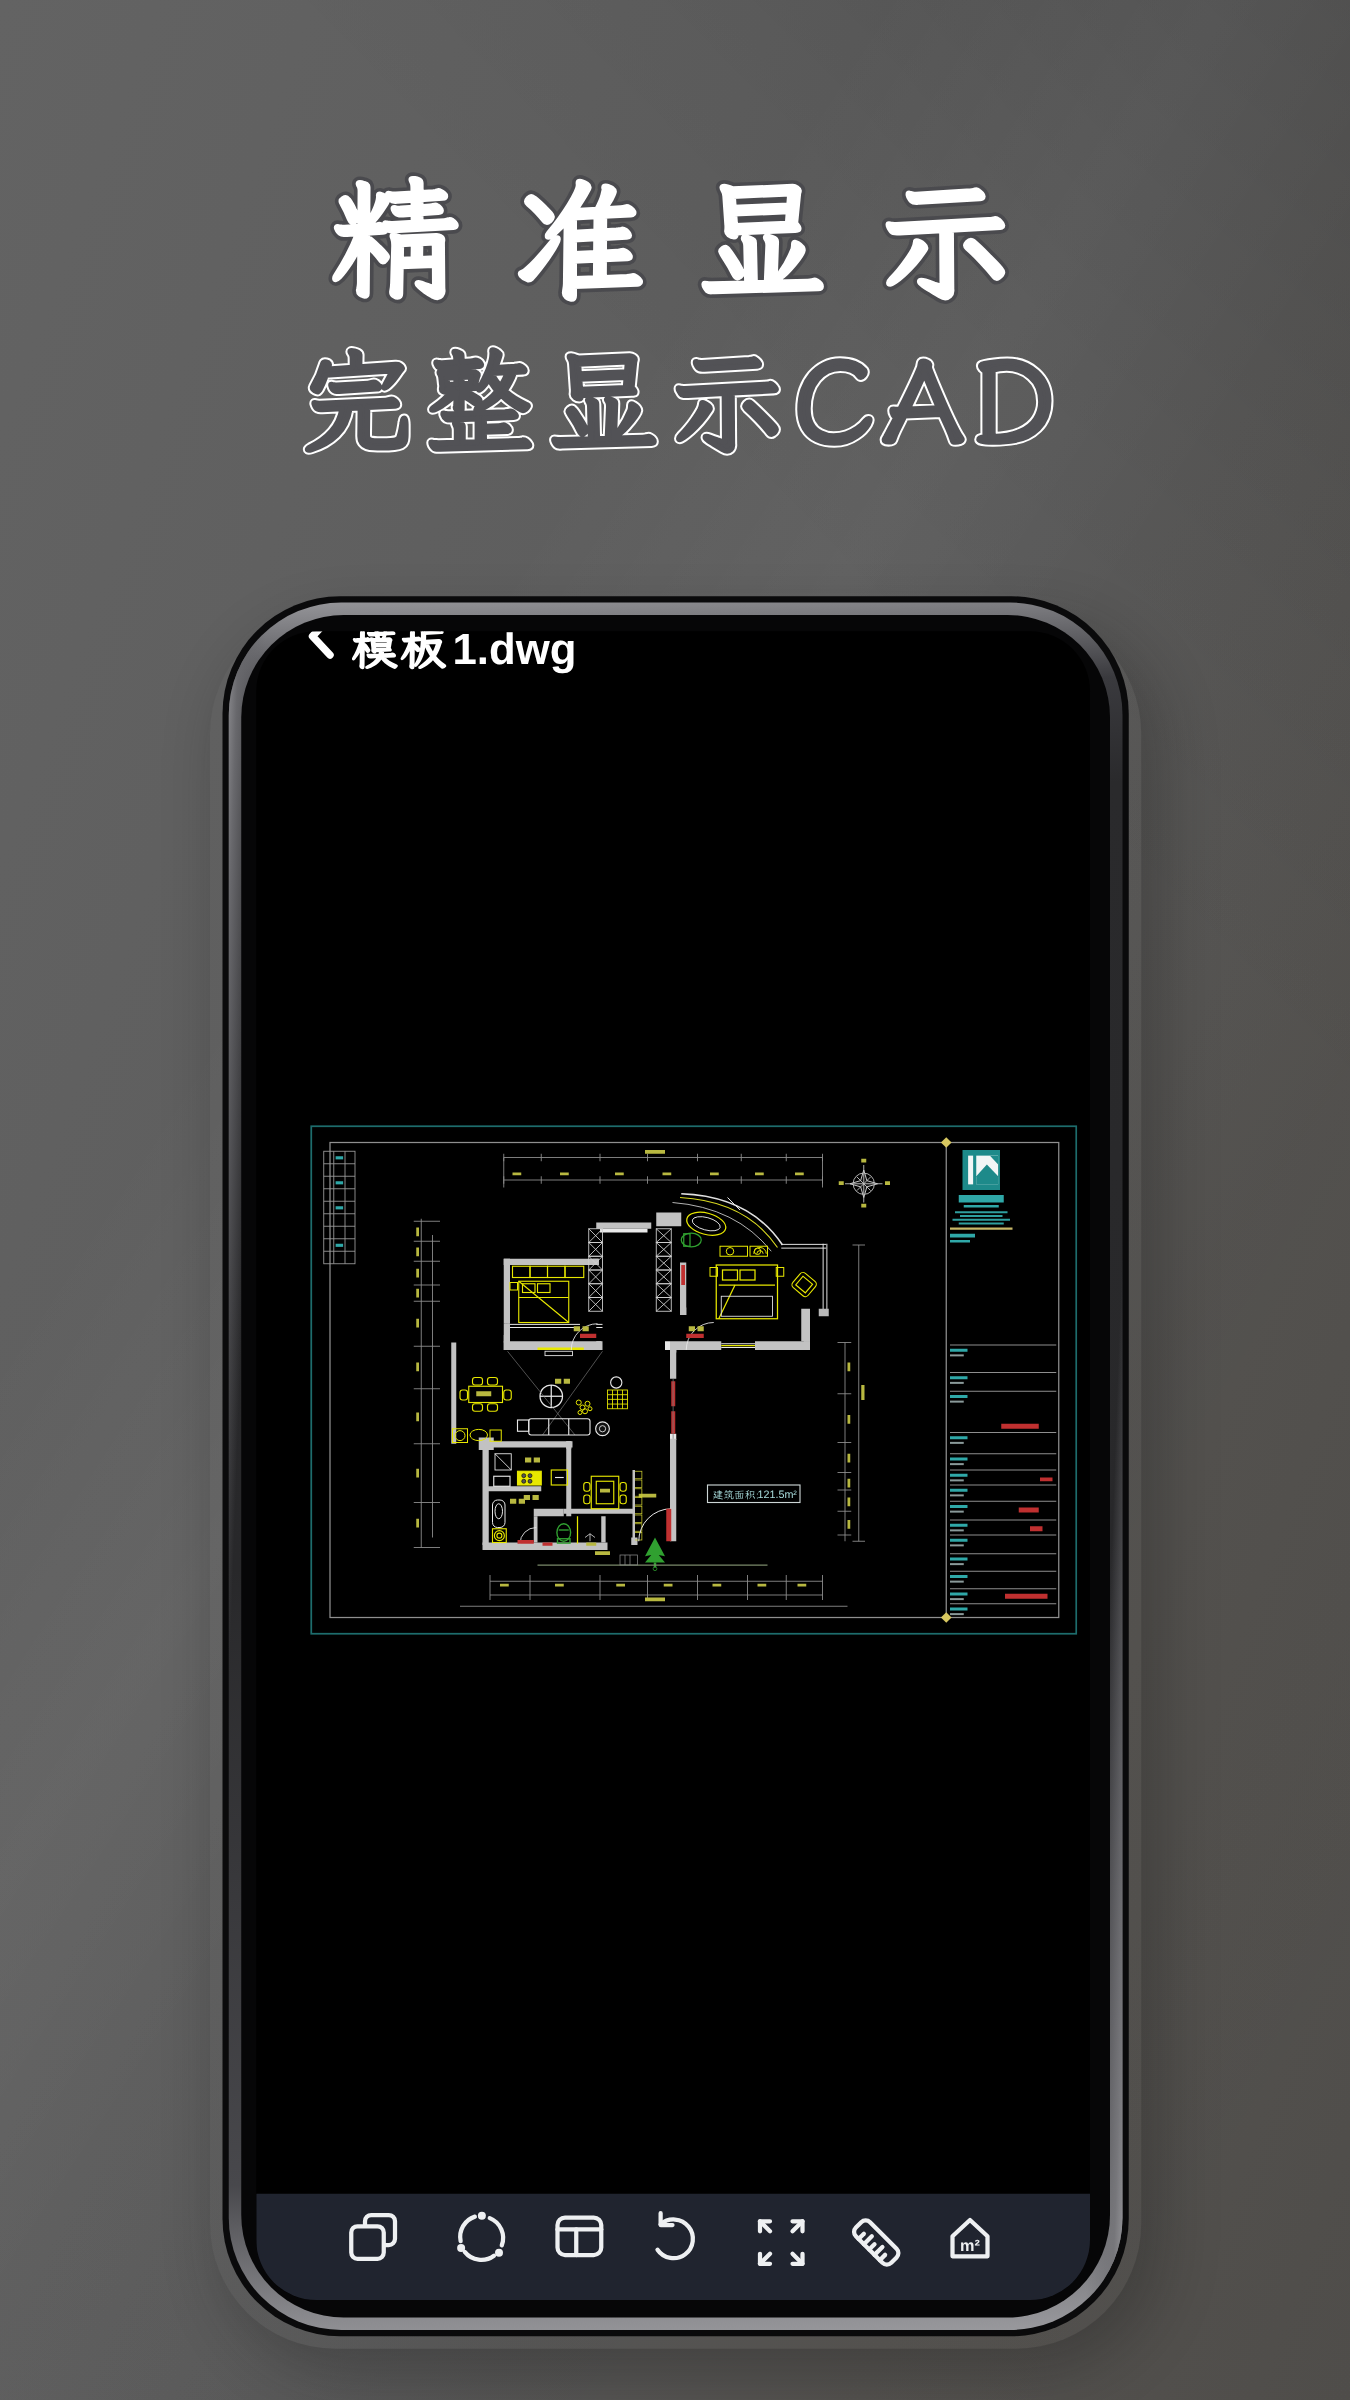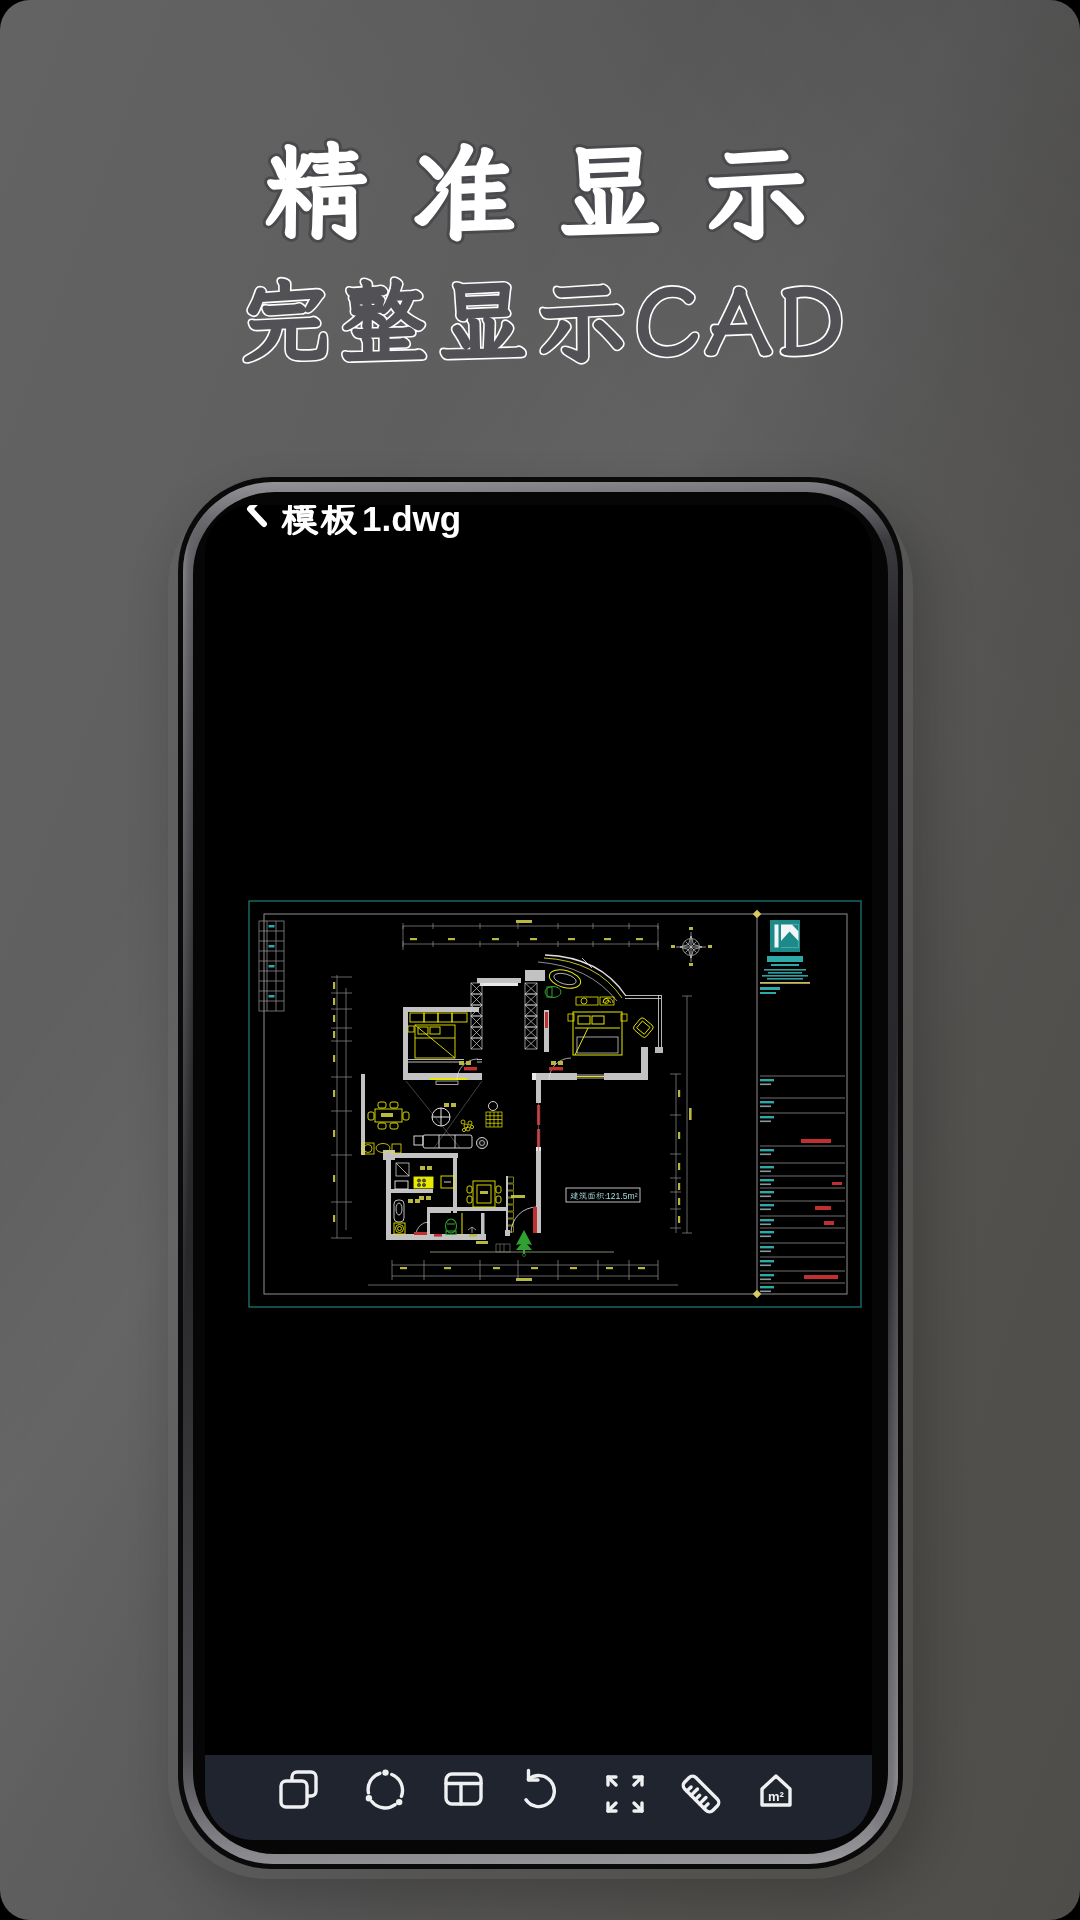--- a/index.html
+++ b/index.html
@@ -1,15 +1,15 @@
 <!DOCTYPE html>
 <html><head><meta charset="utf-8">
 <style>
 html,body{margin:0;padding:0;background:#000;}
-#stage{position:relative;width:1080px;height:1920px;overflow:hidden;font-family:"Liberation Sans",sans-serif;border-radius:30px;}
+#stage{position:relative;width:1080px;height:1920px;overflow:hidden;font-family:"Liberation Sans",sans-serif;}
 .abs{position:absolute;}
 </style></head><body>
 <div id="stage">
 
 <div class="abs" style="left:0;top:0;width:1080px;height:1920px;background:linear-gradient(110deg,#636363 0%,#5e5e5e 35%,#595959 55%,#555350 78%,#504e4b 100%);"></div>
 
 <div class="abs" style="left:0;top:0;width:1080px;height:1920px;background:linear-gradient(123deg,rgba(255,255,255,0) 30%,rgba(255,255,255,0.045) 42%,rgba(255,255,255,0.01) 52%,rgba(0,0,0,0.03) 70%,rgba(0,0,0,0.01) 100%);"></div>
 
 <div class="abs" style="left:0;top:0;width:1080px;height:1920px;background:linear-gradient(226deg,rgba(0,0,0,0.13) 0%,rgba(0,0,0,0.04) 18%,rgba(0,0,0,0.0) 30%);"></div>
 

